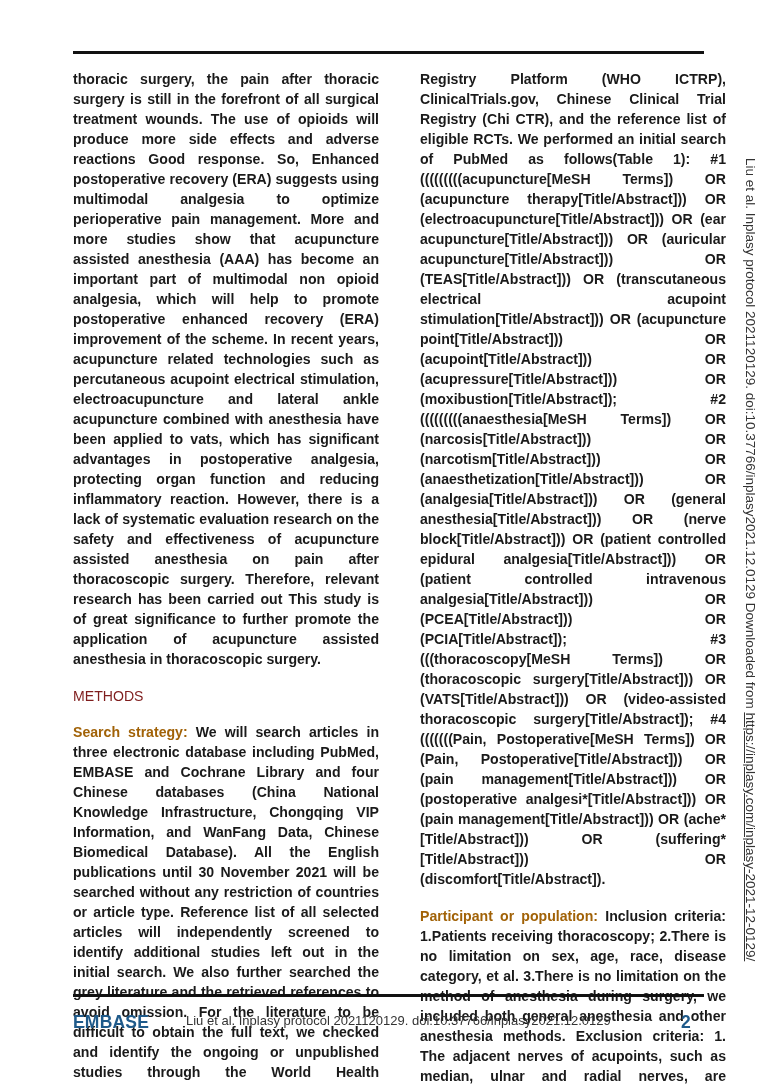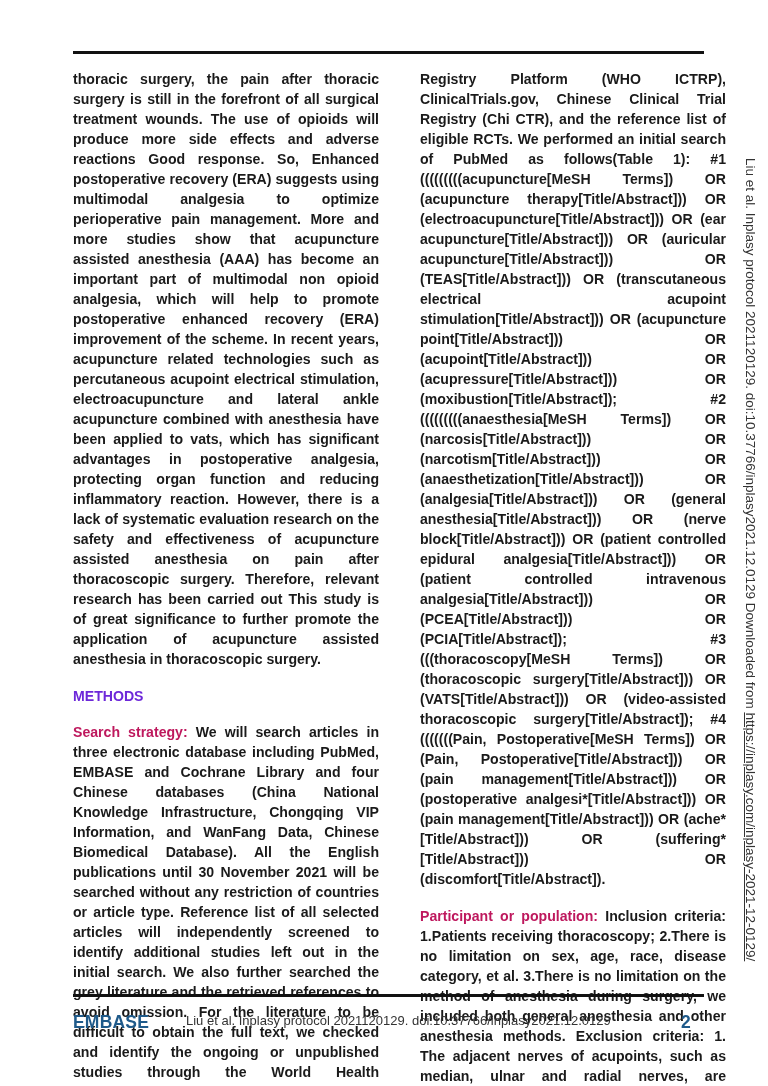--- a/index.html
+++ b/index.html
@@ -7,22 +7,22 @@
          font-family: "Liberation Sans", sans-serif; color: #1a1a1a; }
   .rule { position: absolute; left: 73px; width: 631px; height: 3px; background: #111; }
   .rule.top { top: 51px; }
   .rule.bottom { top: 994px; }
   .col { position: absolute; top: 69px; width: 306px;
          font-size: 14.1px; line-height: 20px; font-weight: bold;
          text-align: justify; text-align-last: left; }
   .col.left { left: 73px; }
   .col.right { left: 420px; }
   .col p { margin: 0 0 16.7px 0; }
-  .heading { color: #6d28d9; font-weight: bold; margin: 0 0 16.7px 0; }
-  .lead { color: #be185d; }
+  .heading { color: #7f1d1d; font-weight: normal; margin: 0 0 16.7px 0; }
+  .lead { color: #a16207; }
   .side { position: absolute; left: 742px; top: 158px; width: 20px; height: 800px; }
   .side span.txt { position: absolute; left: 0; top: 0; white-space: nowrap;
          transform-origin: 0 0; transform: translate(16px, 0) rotate(90deg);
          font-family: "Liberation Sans", sans-serif; font-weight: normal;
          font-size: 13.5px; color: #333; }
   .side a { color: #333; text-decoration: underline; }
   .footer-brand { position: absolute; left: 73px; top: 1012px; font-size: 17.5px; font-weight: bold;
          color: #1f5a8a; letter-spacing: 0.2px; }
   .footer-cite { position: absolute; left: 186px; top: 1013px; font-size: 13px; color: #333; }
   .footer-page { position: absolute; left: 681px; top: 1012px; font-size: 17.5px; font-weight: bold; color: #1f5a8a; }

